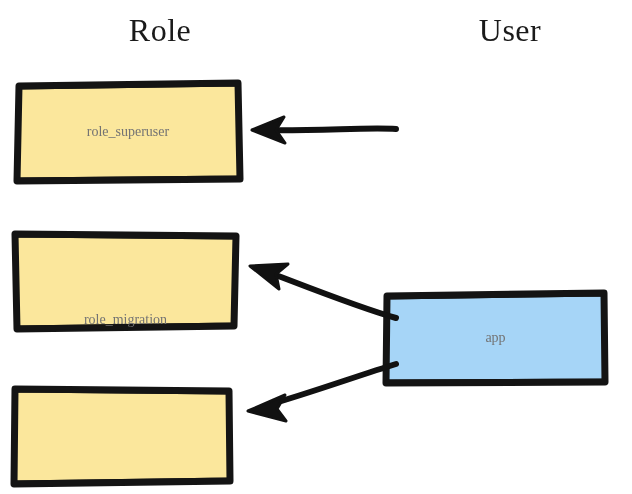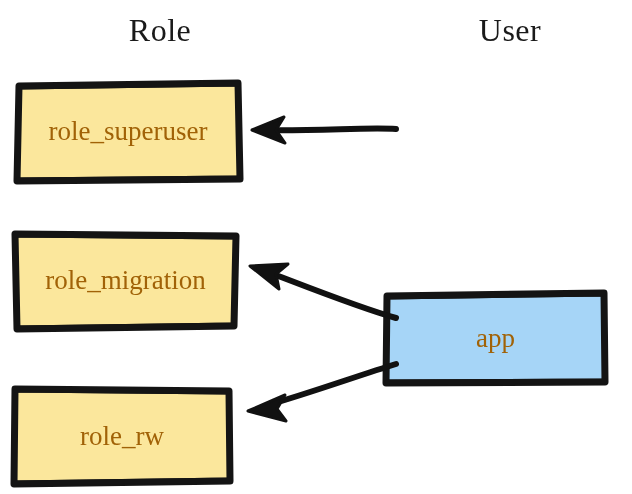--- a/index.html
+++ b/index.html
@@ -30,42 +30,42 @@
   }
   #header-role  { left: 60px;  top: 12px; width: 200px; }
   #header-user  { left: 410px; top: 12px; width: 200px; }
 
   .node {
     position: absolute;
     display: flex;
     align-items: center;
     justify-content: center;
     box-sizing: border-box;
-    color: #a16207;
-    font-size: 27px;
+    color: #737373;
+    font-size: 14px;
     white-space: nowrap;
   }
   .node .node-label {
     position: relative;
     z-index: 3;
     pointer-events: none;
   }
   .node .sketch {
     position: absolute;
     left: -8px;
     top: -8px;
     width: calc(100% + 16px);
     height: calc(100% + 16px);
     z-index: 1;
     overflow: visible;
   }
 
   
   #node-role-superuser { left: 18px;  top: 83px;  width: 220px; height: 97px; }
-  #node-role-migration { left: 15px;  top: 233px; width: 221px; height: 95px; }
+  #node-role-migration { left: 15px;  top: 233px; width: 221px; height: 95px; align-items: flex-end; }
   #node-role-rw        { left: 14px;  top: 389px; width: 216px; height: 94px; }
   #node-dba            { left: 402px; top: 82px;  width: 216px; height: 95px; }
   #node-app            { left: 386px; top: 293px; width: 219px; height: 90px; }
 
   #arrow-layer {
     position: absolute;
     left: 0; top: 0;
     width: 632px;
     height: 494px;
     z-index: 2;
@@ -114,21 +114,20 @@
     </svg>
     <span class="node-label">role_migration</span>
   </div>
 
   <div class="node" id="node-role-rw">
     <svg class="sketch" viewBox="0 0 232 110" preserveAspectRatio="none">
       <path d="M9,8 L223,10 L224,100 L8,103 Z" fill="#FBE79C" stroke="#141414" stroke-width="7" stroke-linejoin="round" stroke-linecap="round"></path>
       <path d="M10,9 L222,11" fill="none" stroke="#141414" stroke-width="5" stroke-linecap="round"></path>
       <path d="M9,102 L223,99" fill="none" stroke="#141414" stroke-width="5" stroke-linecap="round"></path>
     </svg>
-    <span class="node-label">role_rw</span>
   </div>
 
 
   <div class="node" id="node-app">
     <svg class="sketch" viewBox="0 0 235 106" preserveAspectRatio="none">
       <path d="M9,11 L226,8 L227,97 L8,98 Z" fill="#A6D5F7" stroke="#141414" stroke-width="7" stroke-linejoin="round" stroke-linecap="round"></path>
       <path d="M10,12 L225,9" fill="none" stroke="#141414" stroke-width="5" stroke-linecap="round"></path>
       <path d="M9,97 L226,96" fill="none" stroke="#141414" stroke-width="5" stroke-linecap="round"></path>
     </svg>
     <span class="node-label">app</span>

